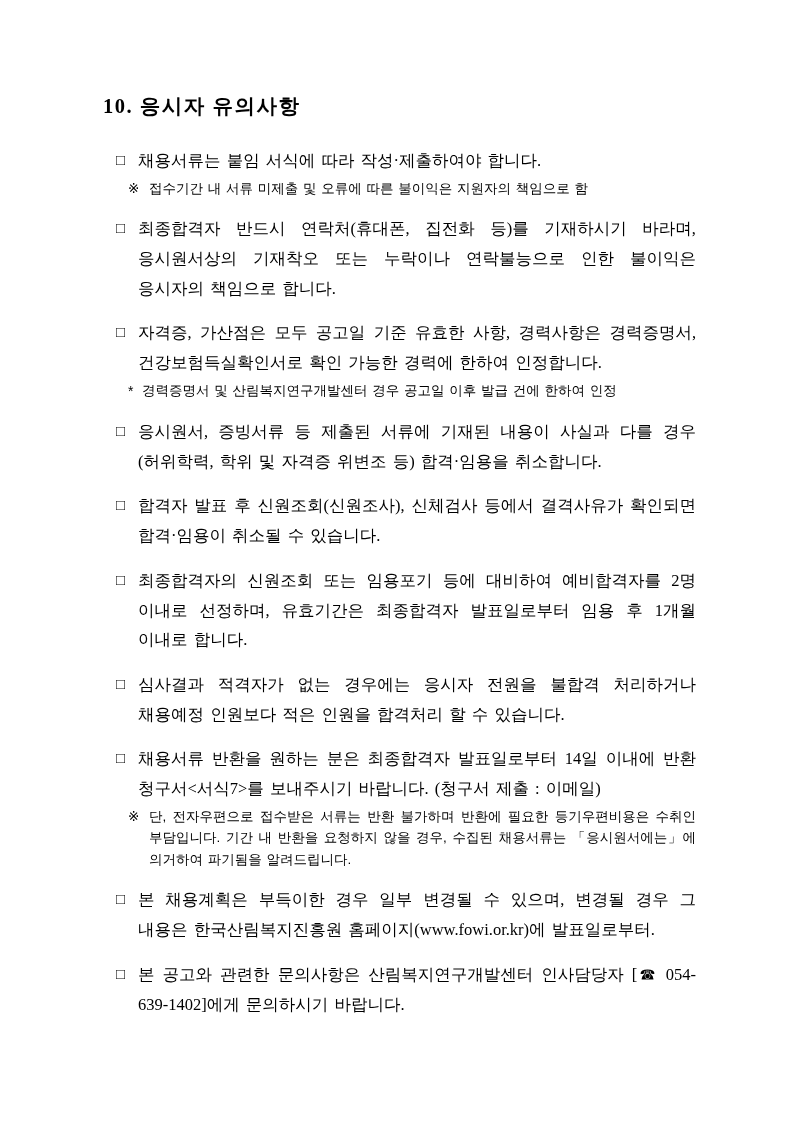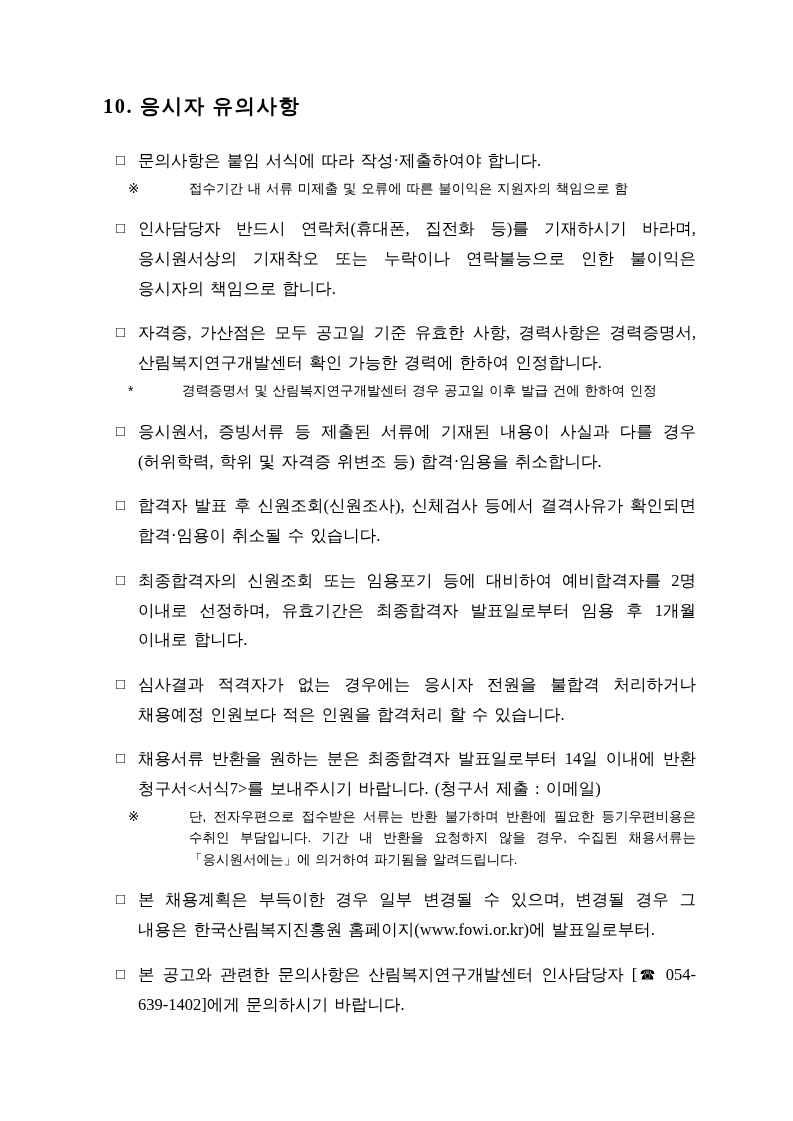--- a/index.html
+++ b/index.html
@@ -57,47 +57,46 @@
   }
   .note.star > .marker {
     flex: 0 0 14px;
     font-size: 14px;
   }
   .note > .text {
     flex: 1;
     text-align: justify;
     word-break: keep-all;
     word-spacing: 1px;
-    margin-left: 40px;
   }
 </style>
 </head>
 <body>
 
 <div class="page">
 
   <h1 class="doc-title">10. 응시자 유의사항</h1>
 
   <div class="item has-note">
     <span class="marker">□</span>
-    <div class="text">문의사항은 붙임 서식에 따라 작성·제출하여야 합니다.</div>
+    <div class="text">채용서류는 붙임 서식에 따라 작성·제출하여야 합니다.</div>
   </div>
   <div class="note">
     <span class="marker">※</span>
     <div class="text">접수기간 내 서류 미제출 및 오류에 따른 불이익은 지원자의 책임으로 함</div>
   </div>
 
   <div class="item">
     <span class="marker">□</span>
-    <div class="text">인사담당자 반드시 연락처(휴대폰, 집전화 등)를 기재하시기 바라며, 응시원서상의 기재착오 또는 누락이나 연락불능으로 인한 불이익은 응시자의 책임으로 합니다.</div>
+    <div class="text">최종합격자 반드시 연락처(휴대폰, 집전화 등)를 기재하시기 바라며, 응시원서상의 기재착오 또는 누락이나 연락불능으로 인한 불이익은 응시자의 책임으로 합니다.</div>
   </div>
 
   <div class="item has-note">
     <span class="marker">□</span>
-    <div class="text">자격증, 가산점은 모두 공고일 기준 유효한 사항, 경력사항은 경력증명서, 산림복지연구개발센터 확인 가능한 경력에 한하여 인정합니다.</div>
+    <div class="text">자격증, 가산점은 모두 공고일 기준 유효한 사항, 경력사항은 경력증명서, 건강보험득실확인서로 확인 가능한 경력에 한하여 인정합니다.</div>
   </div>
   <div class="note star">
     <span class="marker">*</span>
     <div class="text">경력증명서 및 산림복지연구개발센터 경우 공고일 이후 발급 건에 한하여 인정</div>
   </div>
 
   <div class="item">
     <span class="marker">□</span>
     <div class="text">응시원서, 증빙서류 등 제출된 서류에 기재된 내용이 사실과 다를 경우 (허위학력, 학위 및 자격증 위변조 등) 합격·임용을 취소합니다.</div>
   </div>

